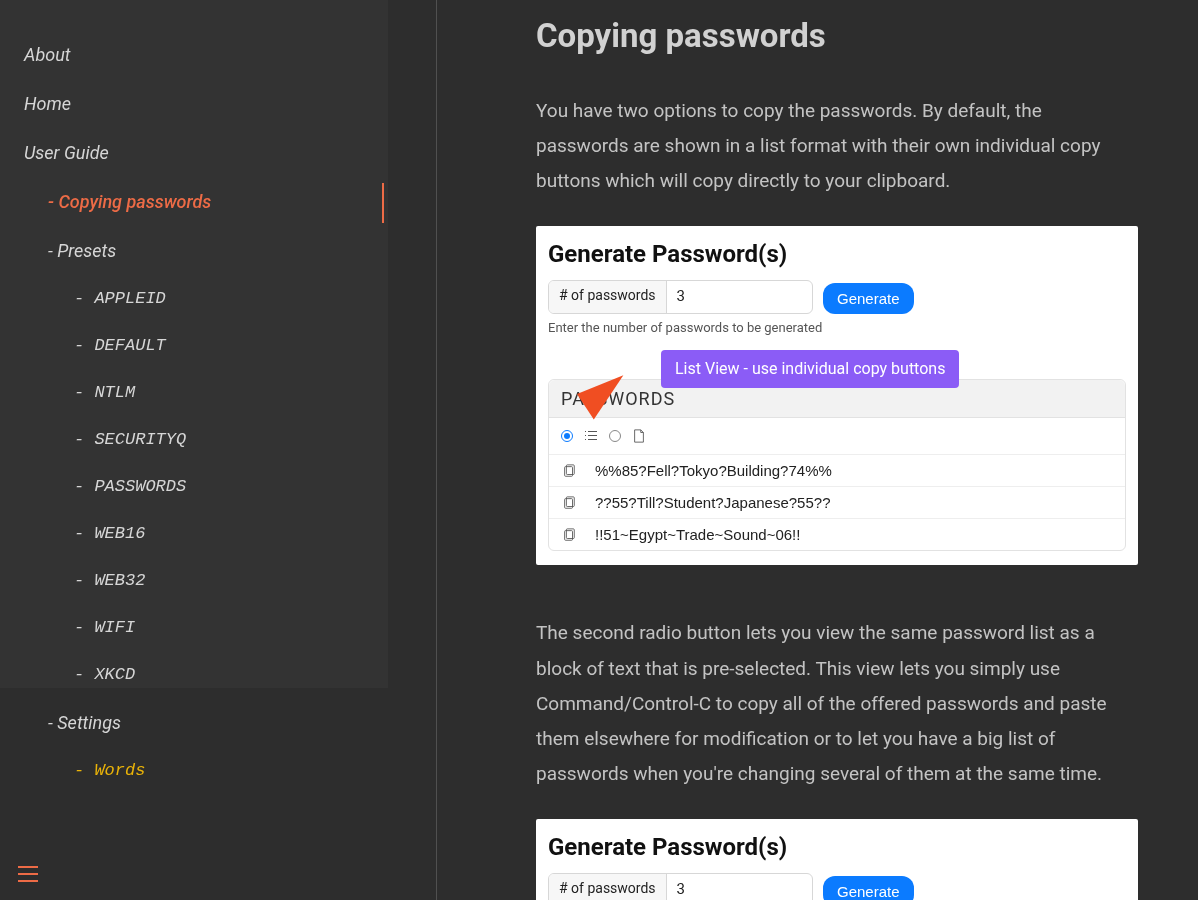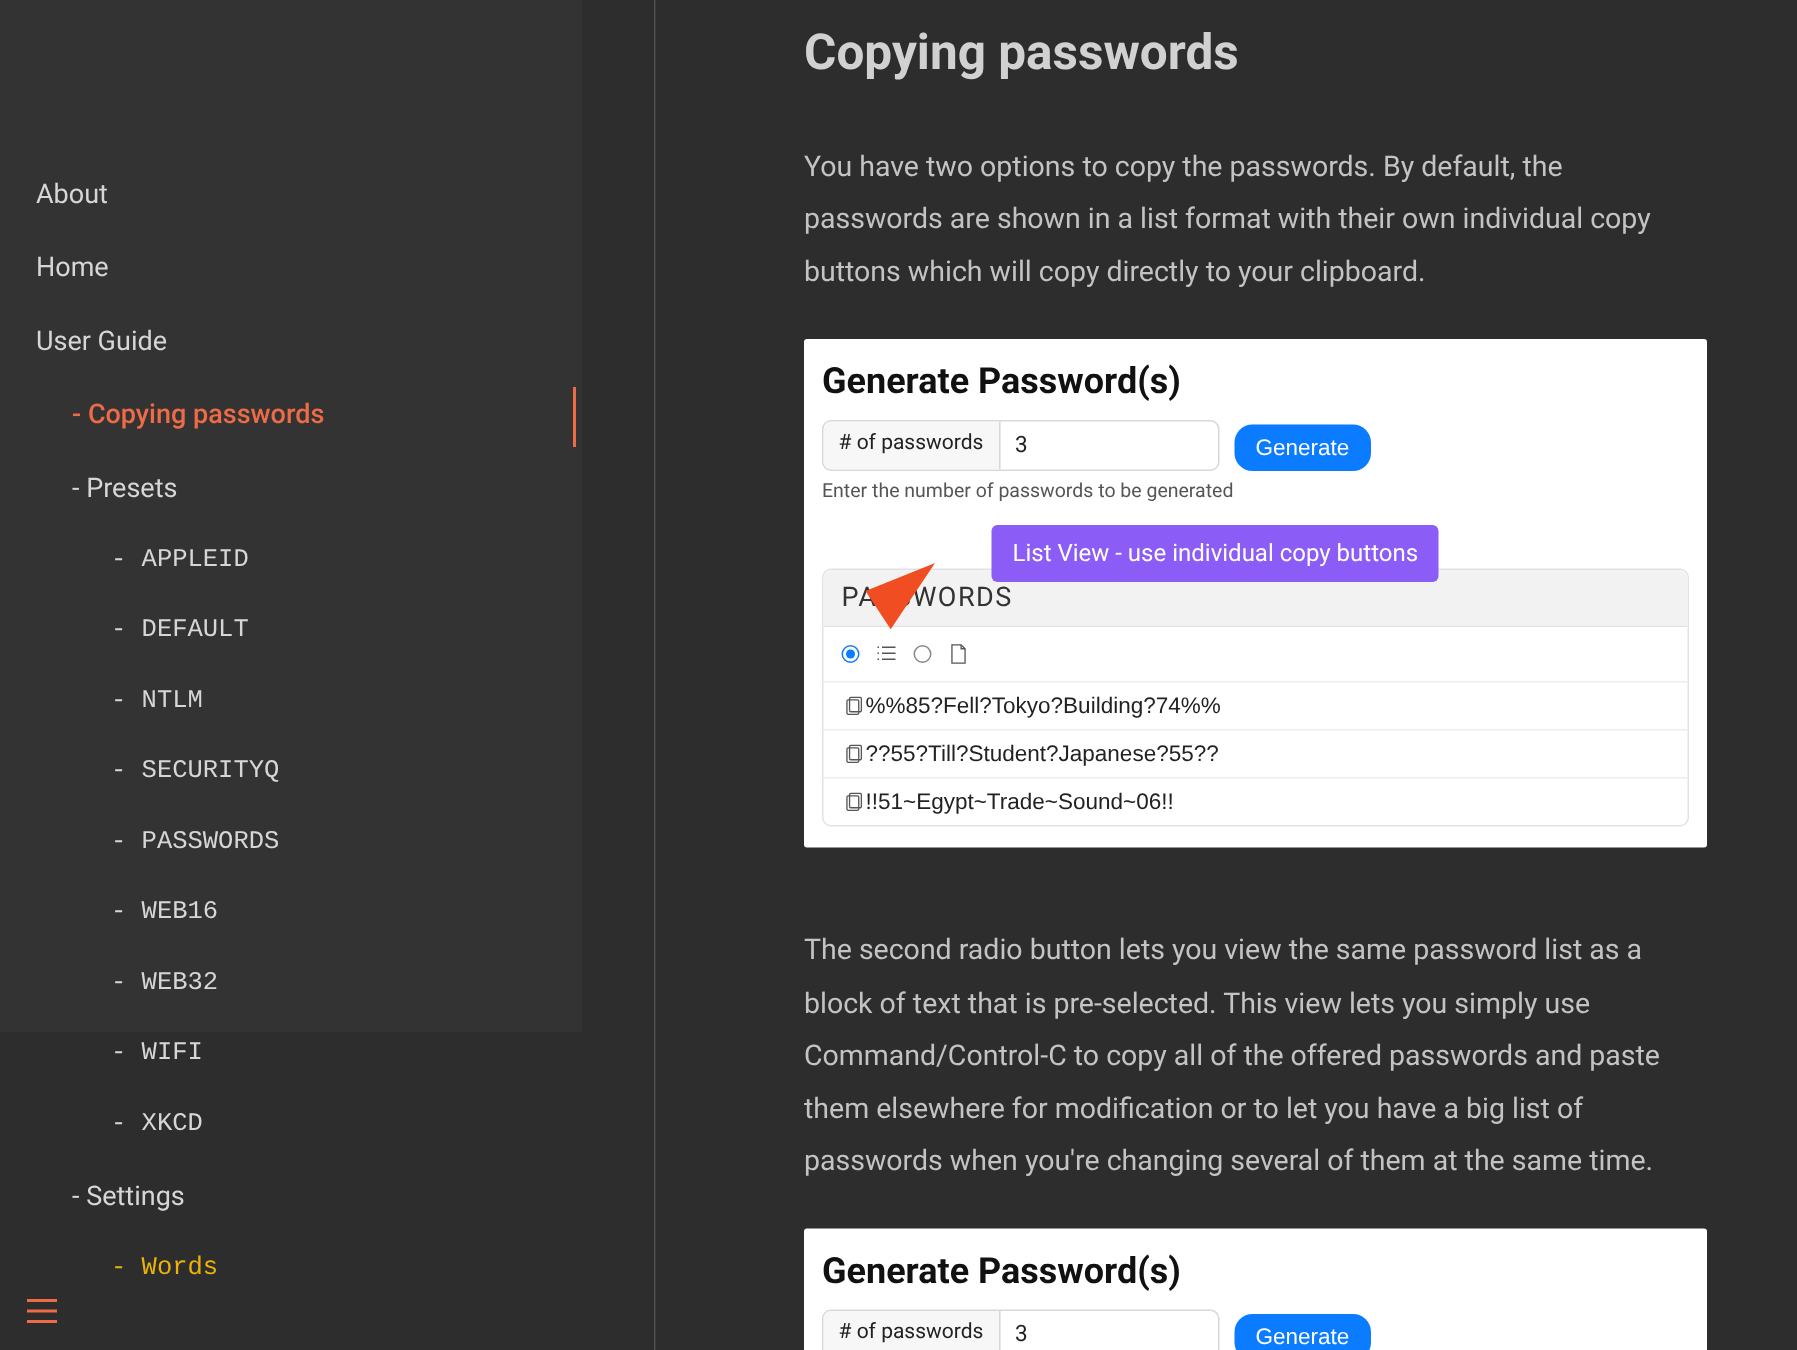--- a/index.html
+++ b/index.html
@@ -12,21 +12,22 @@
     overflow: hidden;
     position: relative;
   }
   .sidebar {
     position: absolute;
     left: 0;
     top: 0;
     width: 388px;
     height: 688px;
     background: #333333;
-    padding-top: 105px;
+    padding-top: 30px;
+    font-style: italic;
   }
   .sidebar-edge {
     position: absolute;
     left: 436px;
     top: 0;
     width: 1px;
     height: 900px;
     background: #505050;
   }
   .nav-item {
@@ -131,21 +132,21 @@
     letter-spacing: 1px;
     color:#333;
     border-bottom:1px solid #e2e2e2;
     border-radius: 6px 6px 0 0;
   }
   .radio-row { display:flex; gap:10px; align-items:center; padding:10px 12px;}
   .radio { width:12px; height:12px; border:1px solid #888; border-radius:50%; display:inline-block; position:relative;}
   .radio.checked { border-color:#0b7bff; }
   .radio.checked::after{content:"";position:absolute;left:2px;top:2px;width:6px;height:6px;background:#0b7bff;border-radius:50%;}
   .mini-icon { width:16px; height:16px; display:inline-flex; align-items:center; justify-content:center; color:#555;}
-  .pw-row { display:flex; align-items:center; padding:7px 12px; border-top:1px solid #eee; font-size:15px; font-family: -apple-system, sans-serif;}
+  .pw-row { display:flex; align-items:center; gap:18px; padding:7px 12px; border-top:1px solid #eee; font-size:15px; font-family: -apple-system, sans-serif;}
   .copy-ic { width:14px; height:14px; }
   .callout {
     position: absolute;
     left: 112px;
     top: -30px;
     background: #8b5cf6;
     color: #fff;
     padding: 8px 14px;
     border-radius: 4px;
     font-size: 16px;

